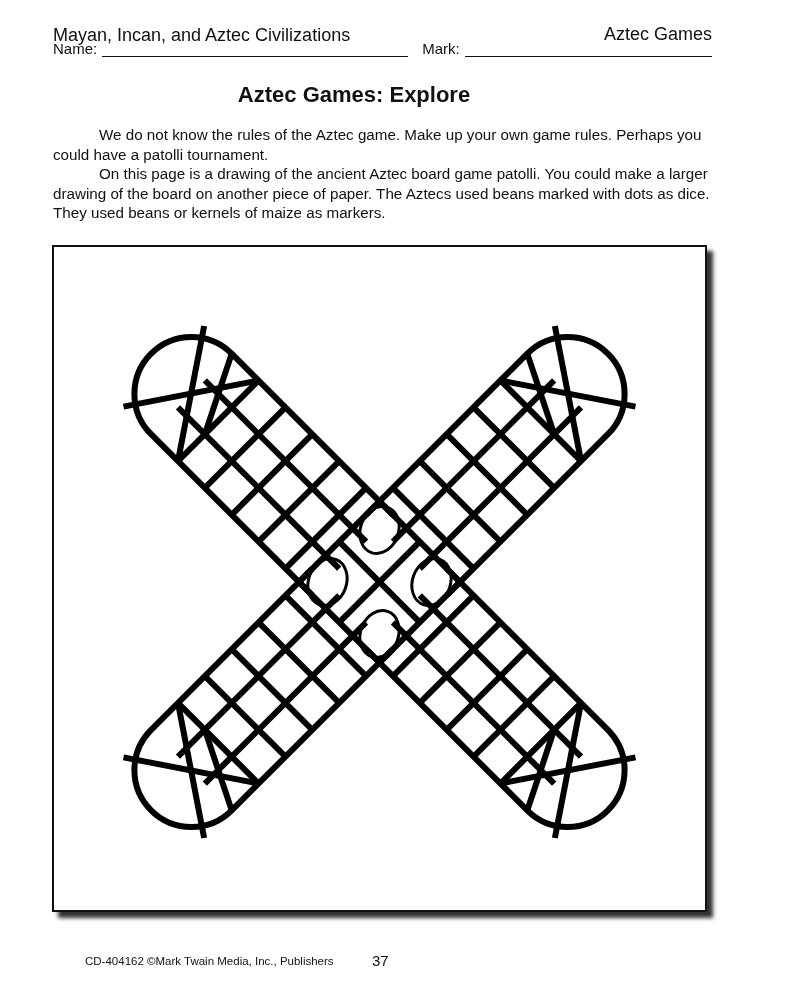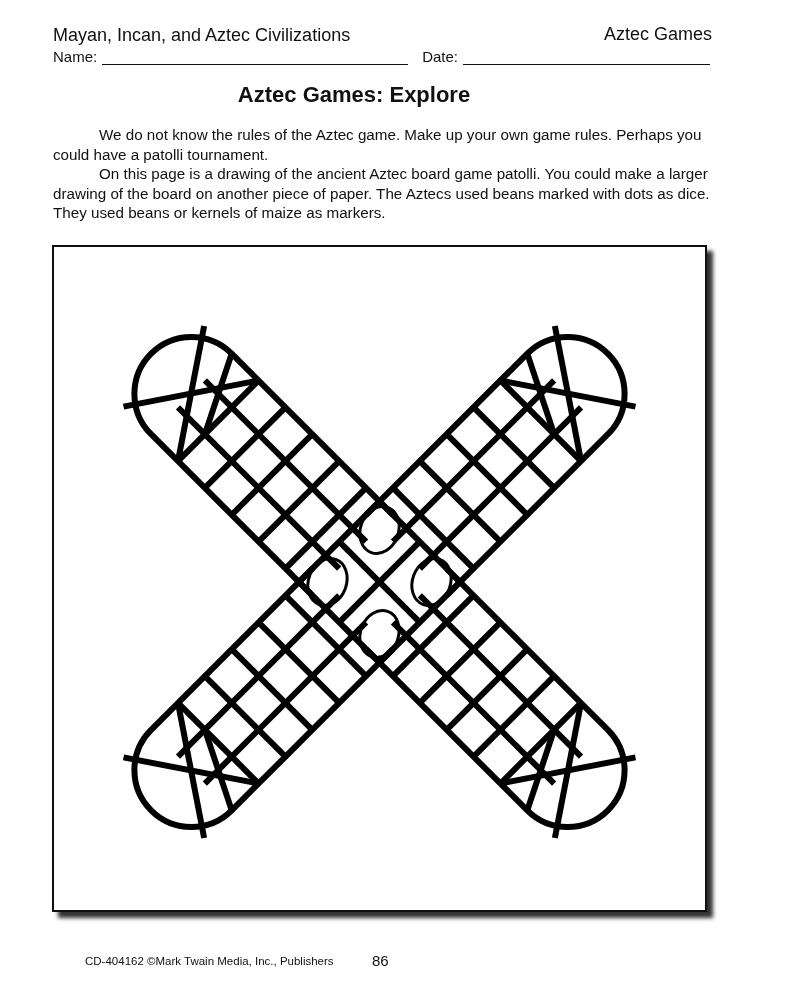--- a/index.html
+++ b/index.html
@@ -1,20 +1,20 @@
 <!DOCTYPE html>
 <html><head>
 <meta charset="utf-8">
 <style>
   html, body { margin:0; padding:0; background:#ffffff; }
   body { width:790px; height:1000px; position:relative; overflow:hidden;
          font-family:"Liberation Sans", sans-serif; color:#111; }
   .hdr-left { position:absolute; left:53px; top:25px; font-size:18px; }
   .hdr-right { position:absolute; right:78px; top:24px; font-size:18px; }
-  .name-row { position:absolute; left:53px; top:48px; font-size:15px; display:flex; align-items:flex-end; }
+  .name-row { position:absolute; left:53px; top:40px; font-size:15px; display:flex; align-items:flex-end; }
   .line { display:inline-block; border-bottom:1.5px solid #111; height:14px; margin-left:5px; }
   .title { position:absolute; left:0; width:708px; top:82px; text-align:center;
            font-size:22px; font-weight:bold; }
   .intro { position:absolute; left:53px; width:662px; top:125px; font-size:15.2px; line-height:19.5px; }
   .intro p { margin:0; text-indent:46px; }
   .board-frame { position:absolute; left:52px; top:245px; width:651px; height:663px;
                  border:2px solid #111; background:#fff;
                  box-shadow:6px 6px 4px #333; }
   .board-frame svg { position:absolute; left:0; top:0; }
   .footer-left { position:absolute; left:53px; top:955px; font-size:11.5px;margin-left:32px; }
@@ -23,21 +23,21 @@
 </head>
 <body>
 
 <div class="hdr-left">Mayan, Incan, and Aztec Civilizations</div>
 <div class="hdr-right">Aztec Games</div>
 
 <div class="name-row">
   <span>Name:</span>
   <span class="line" style="width:306px"></span>
   <span style="width:14px"></span>
-  <span>Date:</span>
+  <span>Mark:</span>
   <span class="line" style="width:247px"></span>
 </div>
 
 <div class="title">Aztec Games: Explore</div>
 
 <div class="intro">
   <p>We do not know the rules of the Aztec game. Make up your own game rules. Perhaps you could have a patolli tournament.</p>
   <p>On this page is a drawing of the ancient Aztec board game patolli. You could make a larger drawing of the board on another piece of paper. The Aztecs used beans marked with dots as dice. They used beans or kernels of maize as markers.</p>
 </div>
 
@@ -102,13 +102,13 @@
         <ellipse cx="0" cy="-52" rx="19" ry="24" transform="rotate(20 0 -52)"></ellipse>
         <ellipse cx="-52" cy="0" rx="19" ry="24" transform="rotate(20 -52 0)"></ellipse>
         <ellipse cx="52" cy="0" rx="19" ry="24" transform="rotate(20 52 0)"></ellipse>
         <ellipse cx="0" cy="52" rx="19" ry="24" transform="rotate(20 0 52)"></ellipse>
       </g>
     </g>
   </svg>
 </div>
 
 <div class="footer-left">CD-404162  ©Mark Twain Media, Inc., Publishers</div>
-<div class="page-num">86</div>
+<div class="page-num">37</div>
 
 </body></html>

